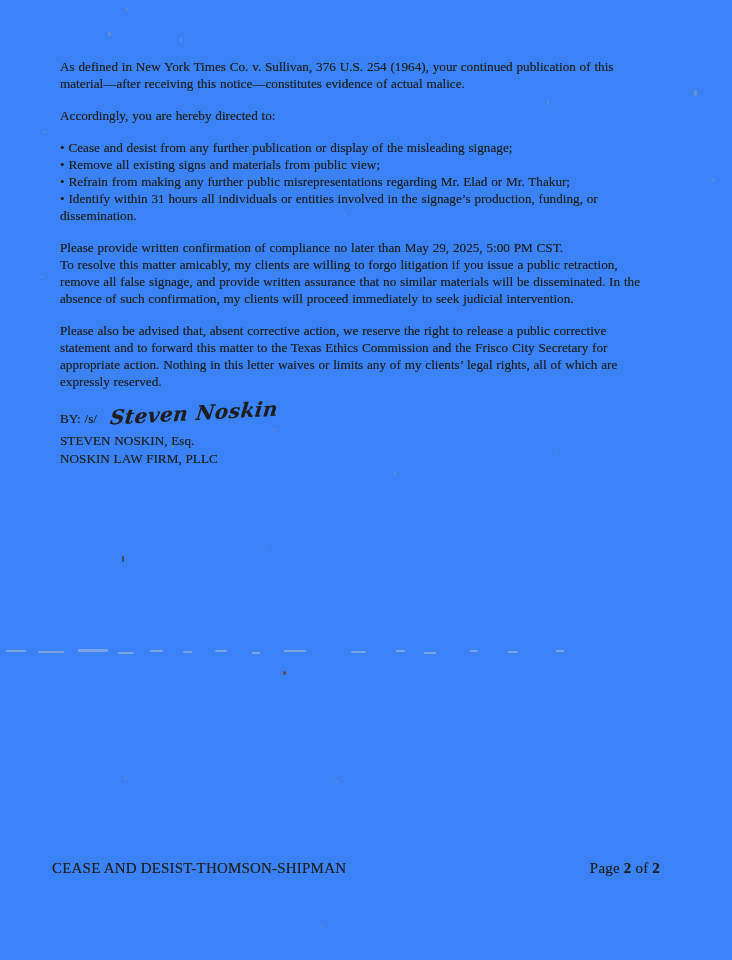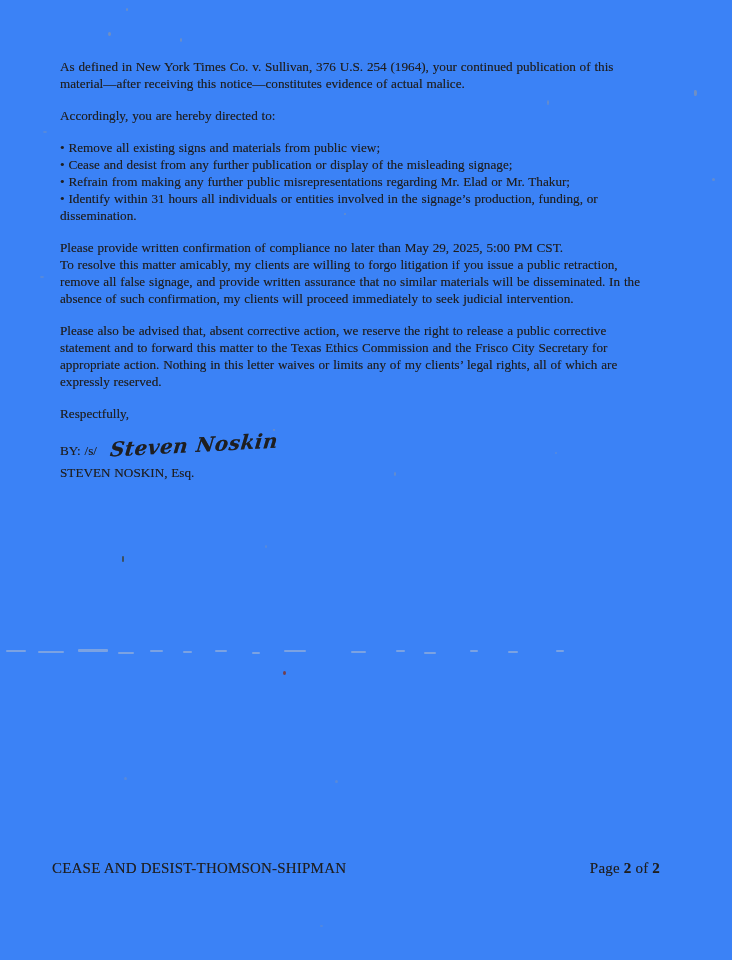--- a/index.html
+++ b/index.html
@@ -48,38 +48,38 @@
 
 <div class="page">
 
   <div class="content">
 
     <p>As defined in New York Times Co. v. Sullivan, 376 U.S. 254 (1964), your continued publication of this material—after receiving this notice—constitutes evidence of actual malice.</p>
 
     <p>Accordingly, you are hereby directed to:</p>
 
     <div class="bullets block">
+      <div>• Cease and desist from any further publication or display of the misleading signage;</div>
       <div>• Remove all existing signs and materials from public view;</div>
-      <div>• Cease and desist from any further publication or display of the misleading signage;</div>
       <div>• Refrain from making any further public misrepresentations regarding Mr. Elad or Mr. Thakur;</div>
       <div>• Identify within 31 hours all individuals or entities involved in the signage’s production, funding, or dissemination.</div>
     </div>
 
     <p><span>Please provide written confirmation of compliance no later than May 29, 2025, 5:00 PM CST.</span><br><span>To resolve this matter amicably, my clients are willing to forgo litigation if you issue a public retraction, remove all false signage, and provide written assurance that no similar materials will be disseminated. In the absence of such confirmation, my clients will proceed immediately to seek judicial intervention.</span></p>
 
     <p>Please also be advised that, absent corrective action, we reserve the right to release a public corrective statement and to forward this matter to the Texas Ethics Commission and the Frisco City Secretary for appropriate action. Nothing in this letter waives or limits any of my clients’ legal rights, all of which are expressly reserved.</p>
 
-    <p class="closing">Respectfully,</p>
 
     <div class="sig-by">
       <span>BY: /s/</span>
       <span class="sig-script">Steven Noskin</span>
     </div>
     <div class="sig-lines">
       <div>STEVEN NOSKIN, Esq.</div>
+      <div>NOSKIN LAW FIRM, PLLC</div>
     </div>
 
   </div>
 
   <div class="footer">
     <span>CEASE AND DESIST-THOMSON-SHIPMAN</span>
     <span><span>Page</span> <b>2</b> <span>of</span> <b>2</b></span>
   </div>
 
   <div>

